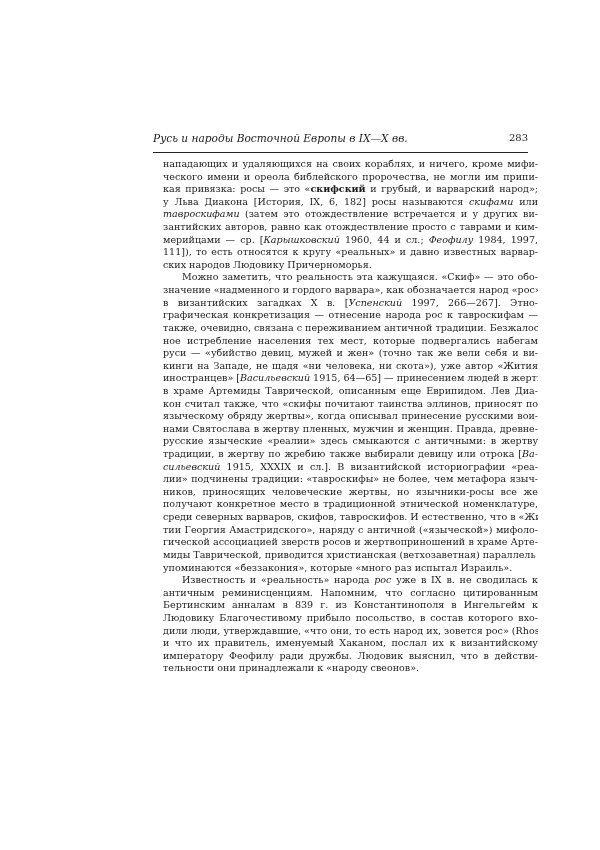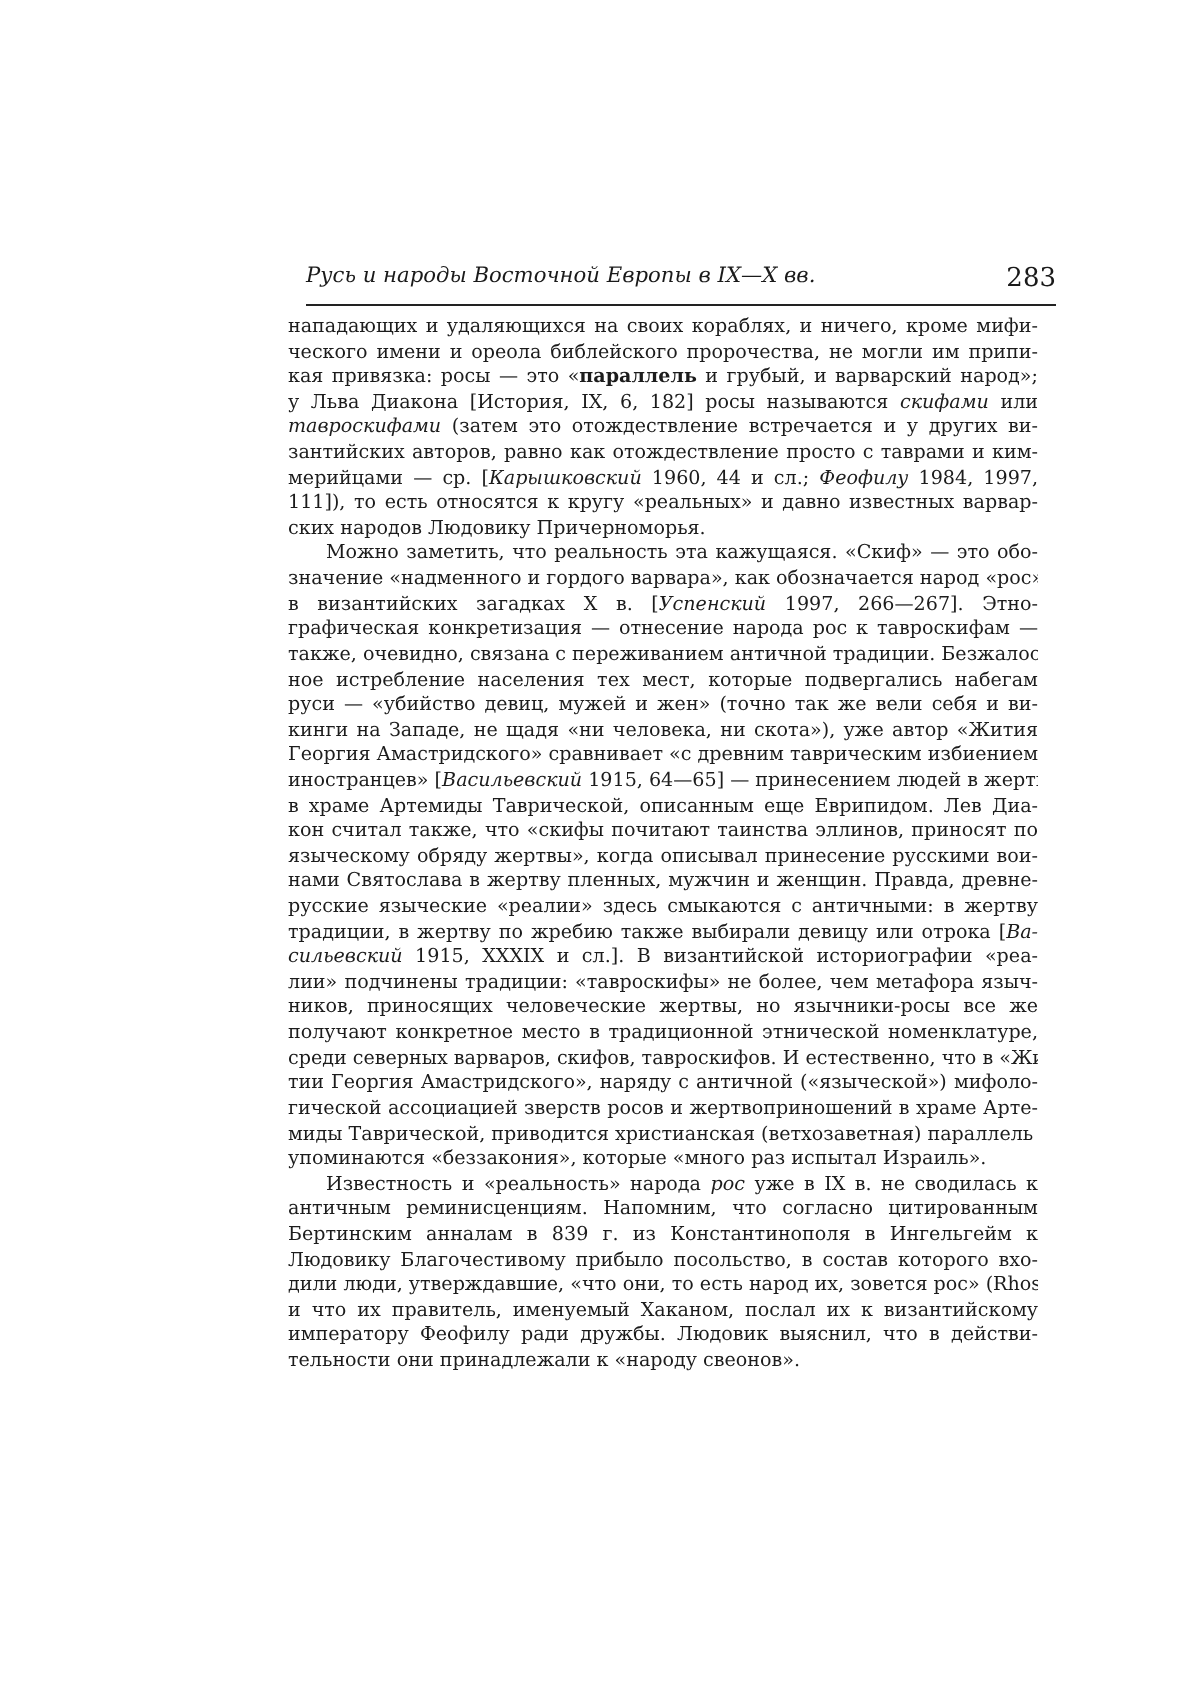--- a/index.html
+++ b/index.html
@@ -1,56 +1,55 @@
 <!DOCTYPE html>
 <html><head>
 <meta charset="utf-8">
 <style>
   html, body { margin: 0; padding: 0; background: #ffffff; }
   body { width: 600px; height: 850px; position: relative; overflow: hidden; }
   .page { position: absolute; left: 0; top: 0; width: 600px; height: 850px; background: #ffffff; margin-left: 40px; }
   .header { position: absolute; left: 113px; top: 130px; width: 375px; height: 18px; }
   .running-title { position: absolute; left: 0; top: 2px; font-family: "DejaVu Serif", serif; font-style: italic; font-size: 10.6px; color: #1a1a1a; white-space: nowrap; }
-  .page-number { position: absolute; right: 0; top: 2px; font-family: "DejaVu Serif", serif; font-size: 13px; color: #1a1a1a; }
+  .page-number { position: absolute; right: 0; top: 2px; font-family: "DejaVu Serif", serif; font-size: 10px; color: #1a1a1a; }
   .rule { position: absolute; left: 113px; top: 152px; width: 375px; height: 1px; background: #222; }
-  .body { position: absolute; left: 104px; top: 158px; width: 375px; font-family: "DejaVu Serif", serif; font-size: 9.55px; color: #1c1c1c; }
+  .body { position: absolute; left: 123px; top: 158px; width: 375px; font-family: "DejaVu Serif", serif; font-size: 9.55px; color: #1c1c1c; }
   .line { height: 12.62px; line-height: 12.62px; white-space: nowrap; text-align: justify; text-align-last: justify; overflow: hidden; }
   .line.last { text-align-last: left; }
   .line.indent { padding-left: 19px; }
   i { font-style: italic; }
   b { font-weight: bold; }
 </style>
 </head>
 <body>
 
 <div class="page">
   <div class="header">
     <span class="running-title">Русь и народы Восточной Европы в IX—X вв.</span>
     <span class="page-number">283</span>
   </div>
   <div class="rule"></div>
   <div class="body" id="body-text">
       <div class="line">нападающих и удаляющихся на своих кораблях, и ничего, кроме мифи-</div>
       <div class="line">ческого имени и ореола библейского пророчества, не могли им припи-</div>
-      <div class="line">кая привязка: росы — это «<b>параллель</b> и грубый, и варварский народ»;</div>
+      <div class="line">кая привязка: росы — это «<b>скифский</b> и грубый, и варварский народ»;</div>
       <div class="line">у Льва Диакона [История, IX, 6, 182] росы называются <i>скифами</i> или</div>
       <div class="line"><i>тавроскифами</i> (затем это отождествление встречается и у других ви-</div>
       <div class="line">зантийских авторов, равно как отождествление просто с таврами и ким-</div>
       <div class="line">мерийцами — ср. [<i>Карышковский</i> 1960, 44 и сл.; <i>Феофилу</i> 1984, 1997,</div>
       <div class="line">111]), то есть относятся к кругу «реальных» и давно известных варвар-</div>
       <div class="line last">ских народов Людовику Причерноморья.</div>
       <div class="line indent">Можно заметить, что реальность эта кажущаяся. «Скиф» — это обо-</div>
       <div class="line">значение «надменного и гордого варвара», как обозначается народ «рос»</div>
       <div class="line">в византийских загадках X в. [<i>Успенский</i> 1997, 266—267]. Этно-</div>
       <div class="line">графическая конкретизация — отнесение народа рос к тавроскифам —</div>
       <div class="line">также, очевидно, связана с переживанием античной традиции. Безжалост-</div>
       <div class="line">ное истребление населения тех мест, которые подвергались набегам</div>
       <div class="line">руси — «убийство девиц, мужей и жен» (точно так же вели себя и ви-</div>
       <div class="line">кинги на Западе, не щадя «ни человека, ни скота»), уже автор «Жития</div>
-      <div class="line">Георгия Амастридского» сравнивает «с древним таврическим избиением</div>
       <div class="line">иностранцев» [<i>Васильевский</i> 1915, 64—65] — принесением людей в жертву</div>
       <div class="line">в храме Артемиды Таврической, описанным еще Еврипидом. Лев Диа-</div>
       <div class="line">кон считал также, что «скифы почитают таинства эллинов, приносят по</div>
       <div class="line">языческому обряду жертвы», когда описывал принесение русскими вои-</div>
       <div class="line">нами Святослава в жертву пленных, мужчин и женщин. Правда, древне-</div>
       <div class="line">русские языческие «реалии» здесь смыкаются с античными: в жертву</div>
       <div class="line">традиции, в жертву по жребию также выбирали девицу или отрока [<i>Ва-</i></div>
       <div class="line"><i>сильевский</i> 1915, XXXIX и сл.]. В византийской историографии «реа-</div>
       <div class="line">лии» подчинены традиции: «тавроскифы» не более, чем метафора языч-</div>
       <div class="line">ников, приносящих человеческие жертвы, но язычники-росы все же</div>

